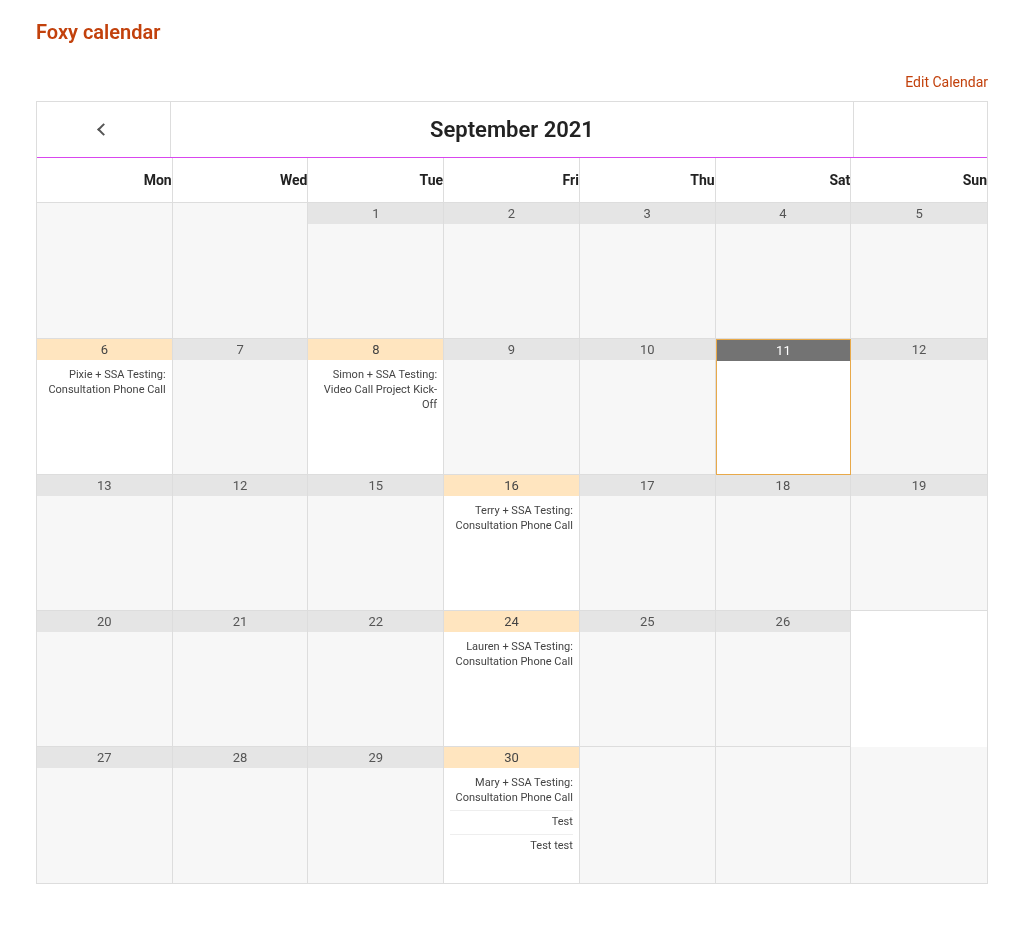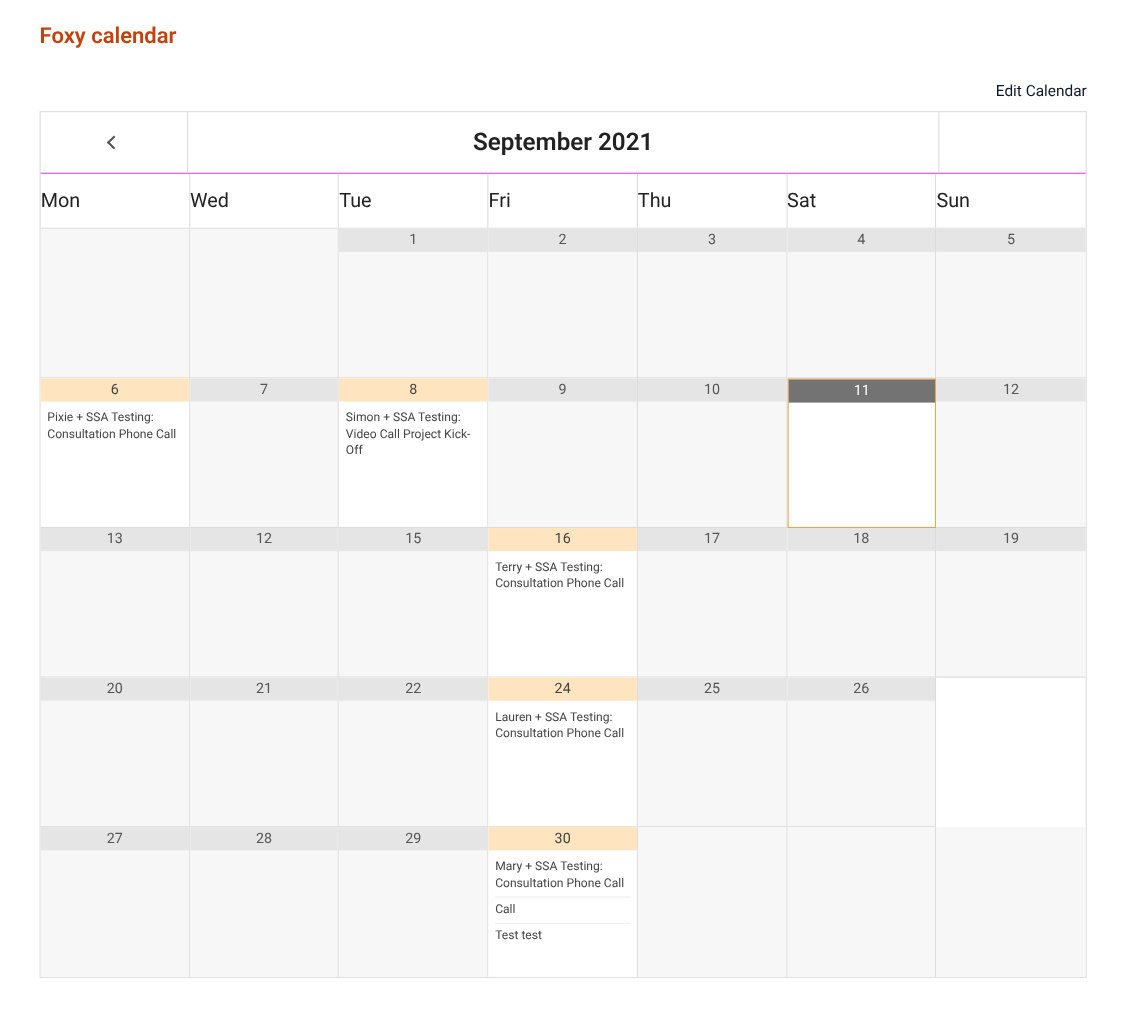--- a/index.html
+++ b/index.html
@@ -14,21 +14,21 @@
       font-size: 20px;
       font-weight: 600;
       color: #c2410c;
       margin-bottom: 28px;
     }
     .edit-link-row {
       text-align: right;
       margin-bottom: 10px;
     }
     .edit-link {
-      color: #0f172a;
+      color: #c2410c;
       font-size: 14px;
       text-decoration: none;
       cursor: pointer;
     }
     .calendar {
       border: 1px solid #ddd;
       width: 100%;
     }
     .cal-header {
       display: flex;
@@ -53,23 +53,23 @@
       font-size: 22px;
       font-weight: 600;
       color: #222;
     }
     .dow-row {
       display: grid;
       grid-template-columns: repeat(7, 1fr);
       border-bottom: 1px solid #ddd;
     }
     .dow {
-      text-align: left;
-      font-weight: 400;
-      font-size: 18px;
+      text-align: right;
+      font-weight: 700;
+      font-size: 14px;
       padding: 14px 0;
       border-right: 1px solid #ddd;
       color: #222;
     }
     .dow:last-child { border-right: none; }
     .grid {
       display: grid;
       grid-template-columns: repeat(7, 1fr);
     }
     .cell {
@@ -89,21 +89,21 @@
       background: #e5e5e5;
       color: #555;
       font-size: 13px;
       text-align: center;
       padding: 3px 0;
       width: 100%;
     }
     .daynum.highlight { background: #ffe5bf; color: #444; }
     .daynum.today { background: #737373; color: #fff; }
     .cell.today-cell { border: 1px solid #e8a94a; background: #fff; }
-    .events { padding: 4px 6px; }
+    .events { padding: 4px 6px; text-align: right; }
     .event {
       font-size: 11px;
       color: #444;
       line-height: 1.35;
       padding: 4px 0;
       border-bottom: 1px solid #eee;
     }
     .event:last-child { border-bottom: none; }
     .chevron {
       width: 9px;
@@ -251,21 +251,21 @@
         <div class="cell">
           <div class="daynum">28</div>
         </div>
         <div class="cell">
           <div class="daynum">29</div>
         </div>
         <div class="cell has-events">
           <div class="daynum highlight">30</div>
           <div class="events">
             <div class="event">Mary + SSA Testing: Consultation Phone Call</div>
-            <div class="event">Call</div>
+            <div class="event">Test</div>
             <div class="event">Test test</div>
           </div>
         </div>
         <div class="cell blank trailing">
           <div class="daynum"></div>
         </div>
         <div class="cell blank trailing">
           <div class="daynum"></div>
         </div>
         <div class="cell blank trailing">

